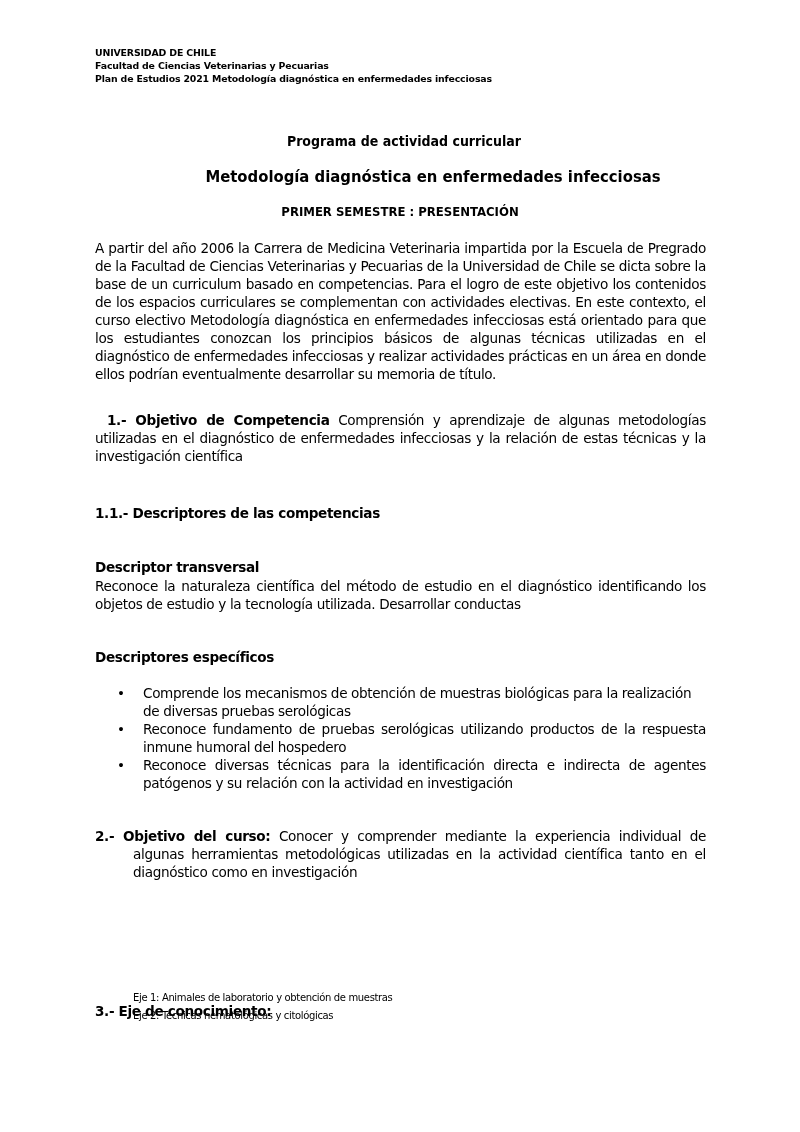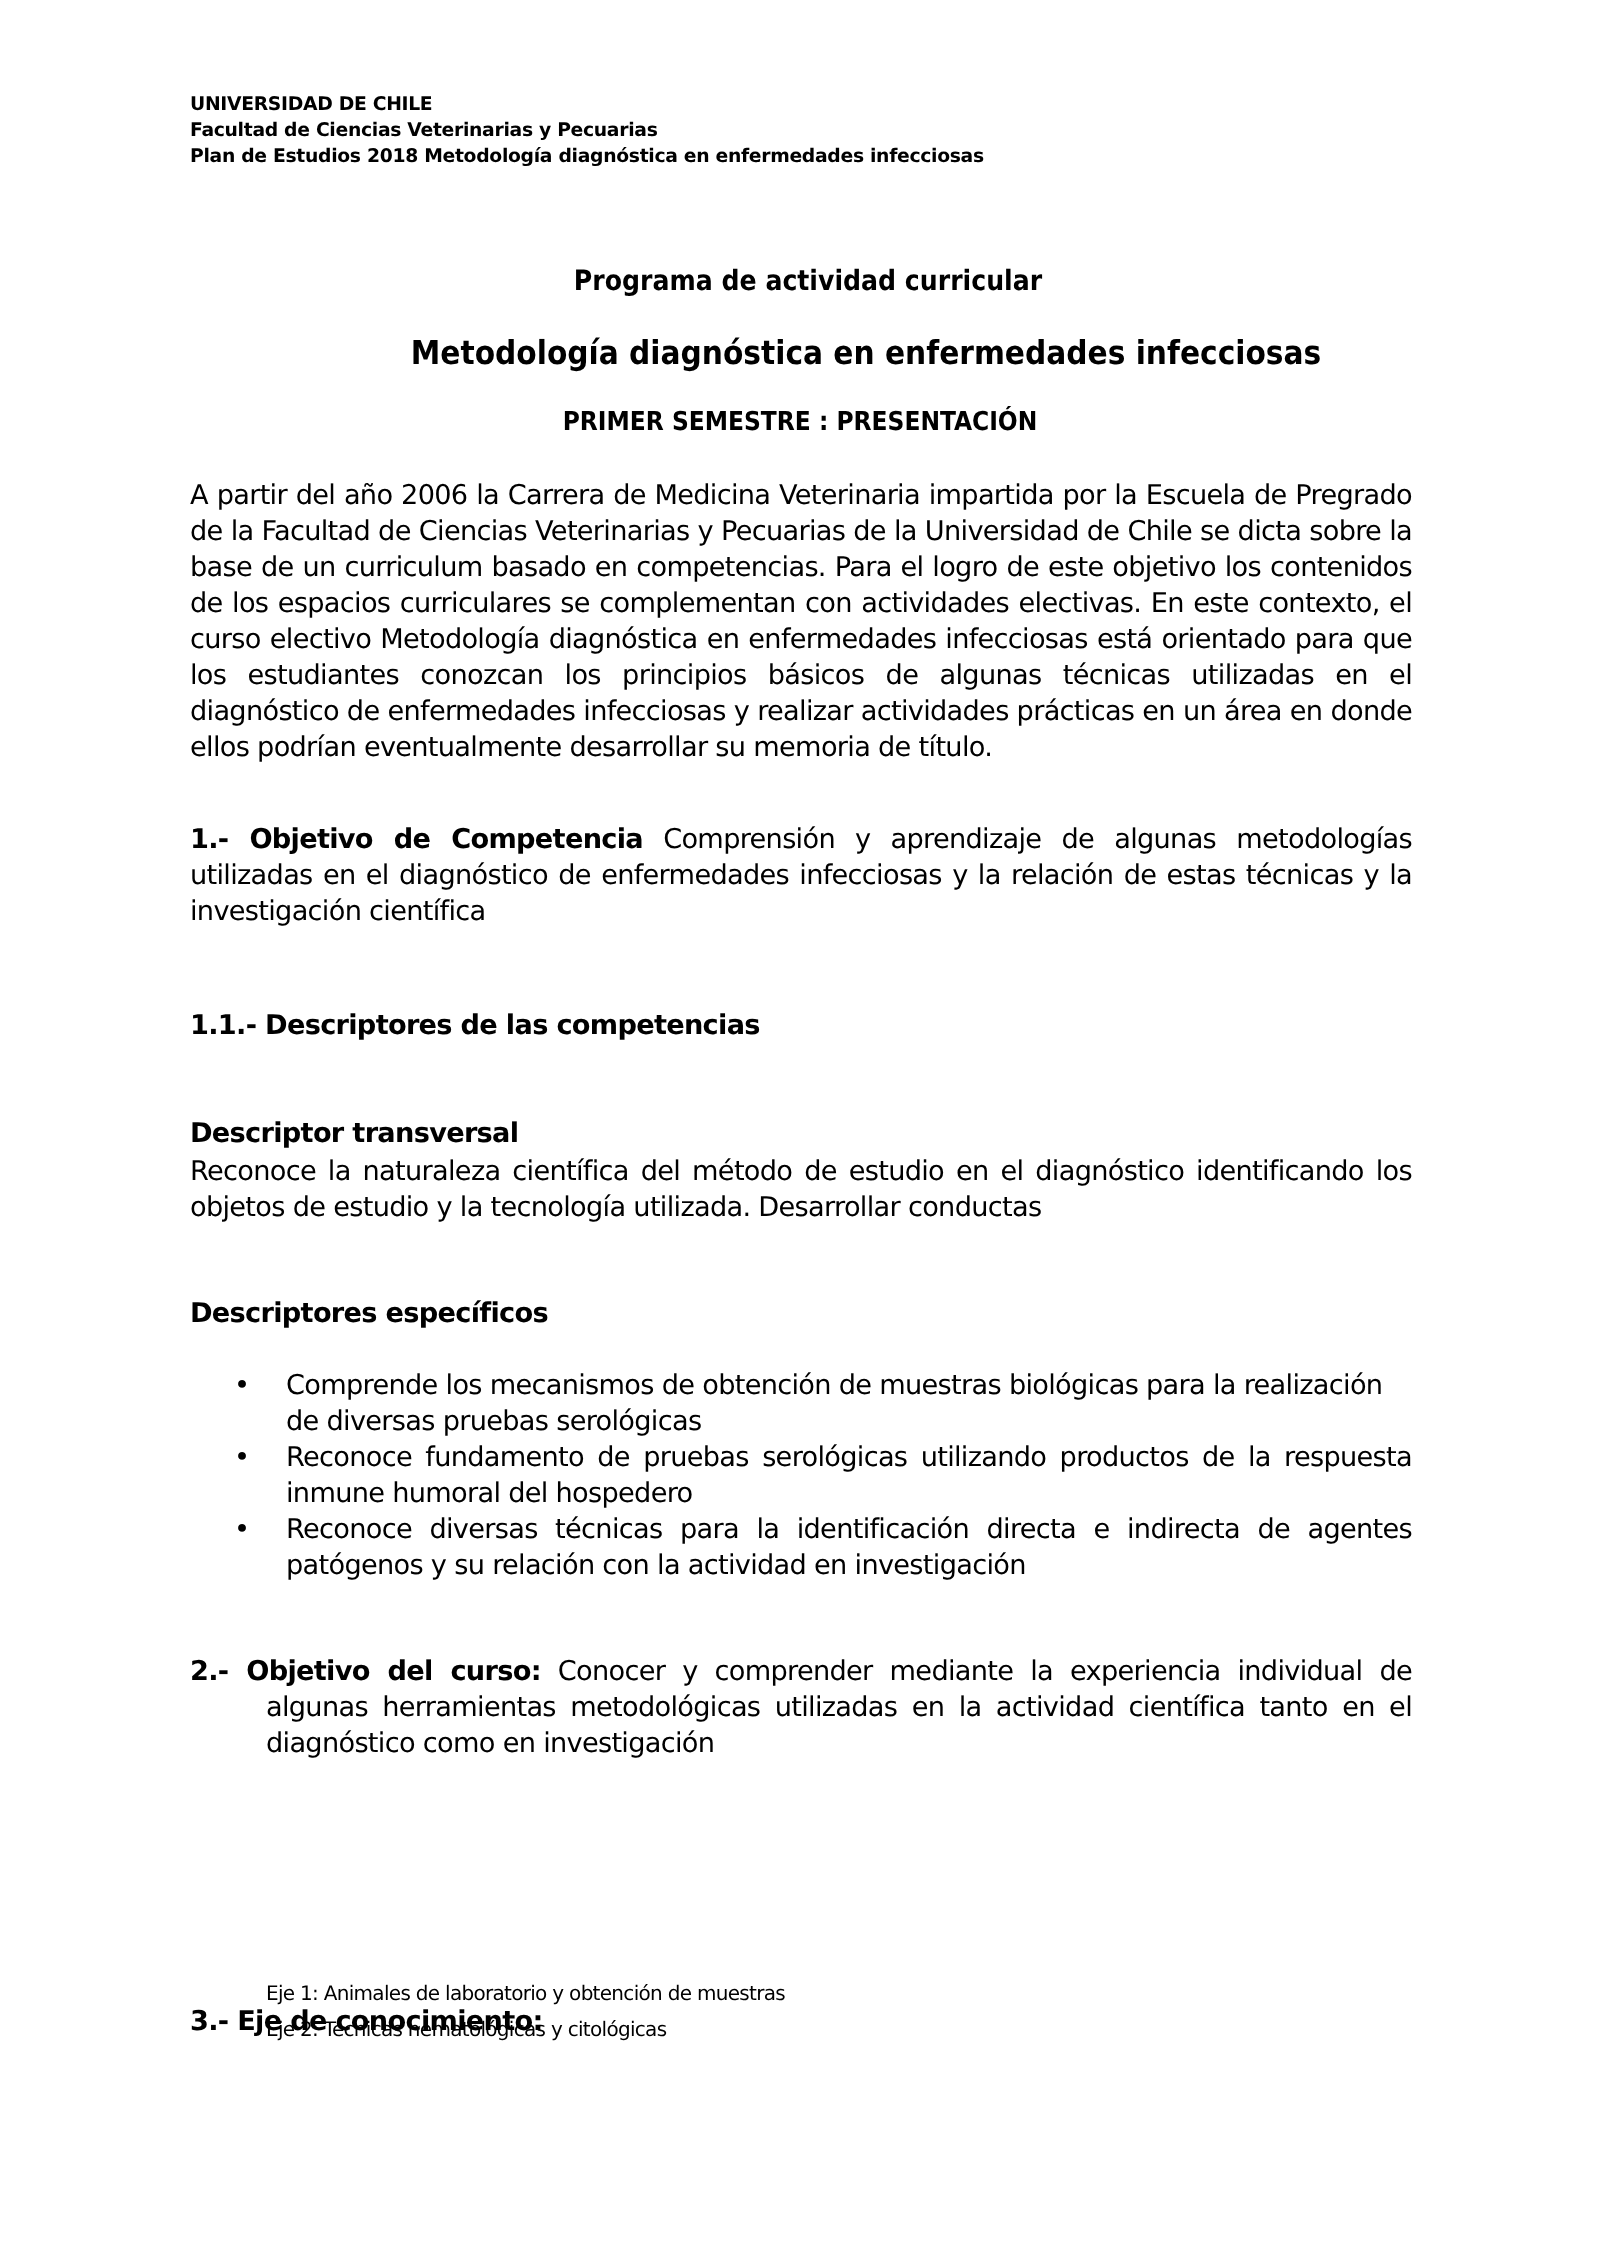--- a/index.html
+++ b/index.html
@@ -11,21 +11,21 @@
     .c { position: absolute; left: 0; width: 800px; text-align: center; font-weight: bold;
       font-family: "DejaVu Sans Condensed", "DejaVu Sans", sans-serif; }
     .t1 { top: 133px; font-size: 14px; padding-left: 4px; }
     .t2 { top: 167px; font-size: 16.5px; padding-left: 66px; box-sizing: border-box; }
     .t3 { top: 204px; font-size: 13px; padding-left: 0; }
     .body { position: absolute; left: 95px; width: 611px; font-size: 13.6px; line-height: 18px;
       text-align: justify; letter-spacing: -0.35px; }
     .body .last { text-align-last: left; }
     .p1 { top: 239px; }
     .p2 { top: 411px; }
-    .p2 b { font-weight: bold; }
+    .p2 b { font-weight: bold; margin-left: 12px; }
     .h { position: absolute; left: 95px; font-weight: bold; font-size: 13.6px; letter-spacing: -0.35px; }
     .h11 { top: 505px; text-align: center; }
     .hdt { top: 559px; }
     .p3 { top: 577px; }
     .hde { top: 649px; }
     ul.bl { position: absolute; left: 95px; top: 684px; width: 611px; margin: 0; padding: 0;
       list-style: none; font-size: 13.6px; line-height: 18px; letter-spacing: -0.35px; }
     ul.bl li { position: relative; padding-left: 48px; text-align: justify; }
     ul.bl li .dot { position: absolute; left: 22px; top: 0; }
     .p4 { top: 827px; }
@@ -35,21 +35,21 @@
       letter-spacing: -0.35px; }
   </style>
 </head>
 <body>
 
 <div class="page">
 
   <div class="hdr">
     <div>UNIVERSIDAD DE CHILE</div>
     <div>Facultad de Ciencias Veterinarias y Pecuarias</div>
-    <div>Plan de Estudios 2018  Metodología diagnóstica en enfermedades infecciosas</div>
+    <div>Plan de Estudios 2021  Metodología diagnóstica en enfermedades infecciosas</div>
   </div>
 
   <div class="c t1">Programa de actividad curricular</div>
   <div class="c t3">PRIMER SEMESTRE : PRESENTACIÓN</div>
   <div class="c t2">Metodología diagnóstica en enfermedades infecciosas</div>
 
   <div class="body p1">
     <div class="last">A partir del año 2006 la Carrera de Medicina Veterinaria impartida por la Escuela de Pregrado de la Facultad de Ciencias Veterinarias y Pecuarias de la Universidad de Chile se dicta sobre la base de un curriculum basado en competencias. Para el logro de este objetivo los contenidos de los espacios curriculares se complementan con actividades electivas. En este contexto, el curso electivo Metodología diagnóstica en enfermedades infecciosas  está orientado para que los estudiantes conozcan los principios básicos de algunas técnicas utilizadas en el diagnóstico de enfermedades infecciosas y realizar actividades prácticas en un área en donde ellos podrían eventualmente desarrollar su memoria de título.</div>
   </div>
 

